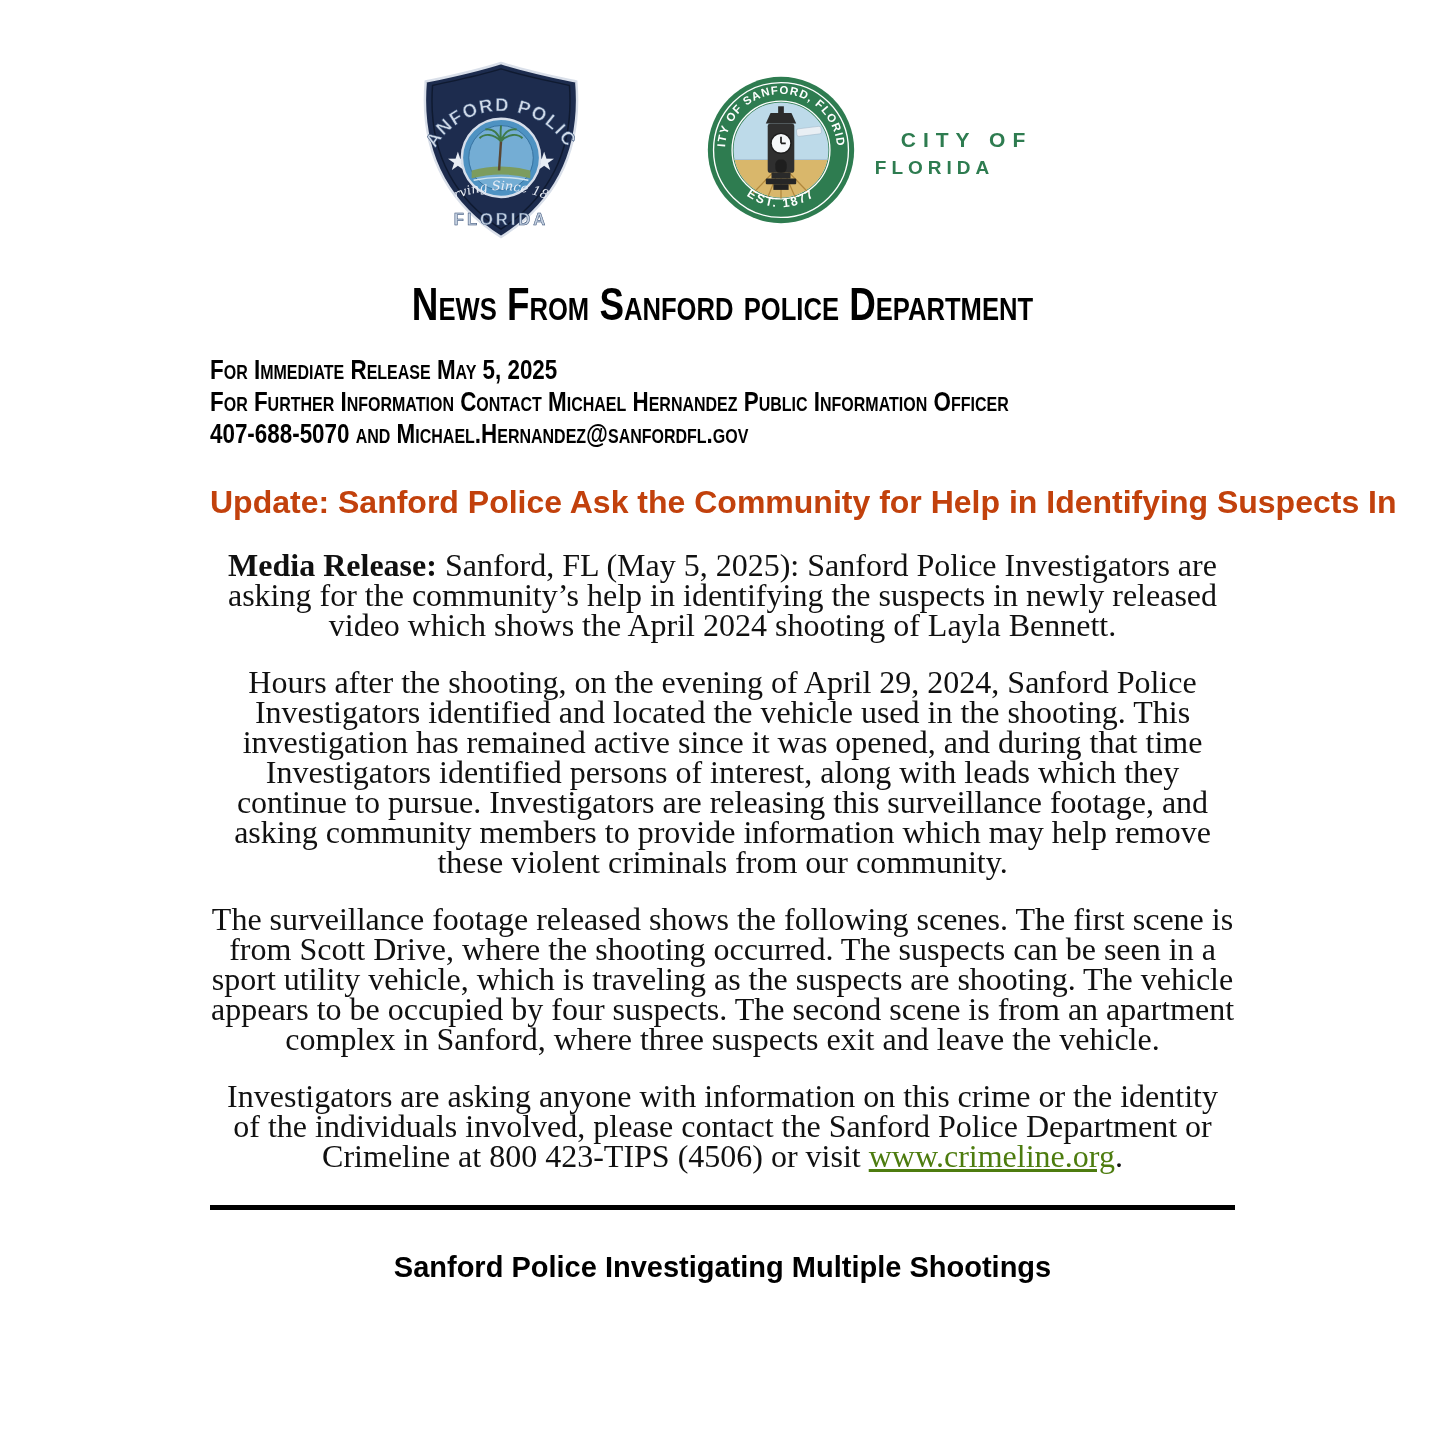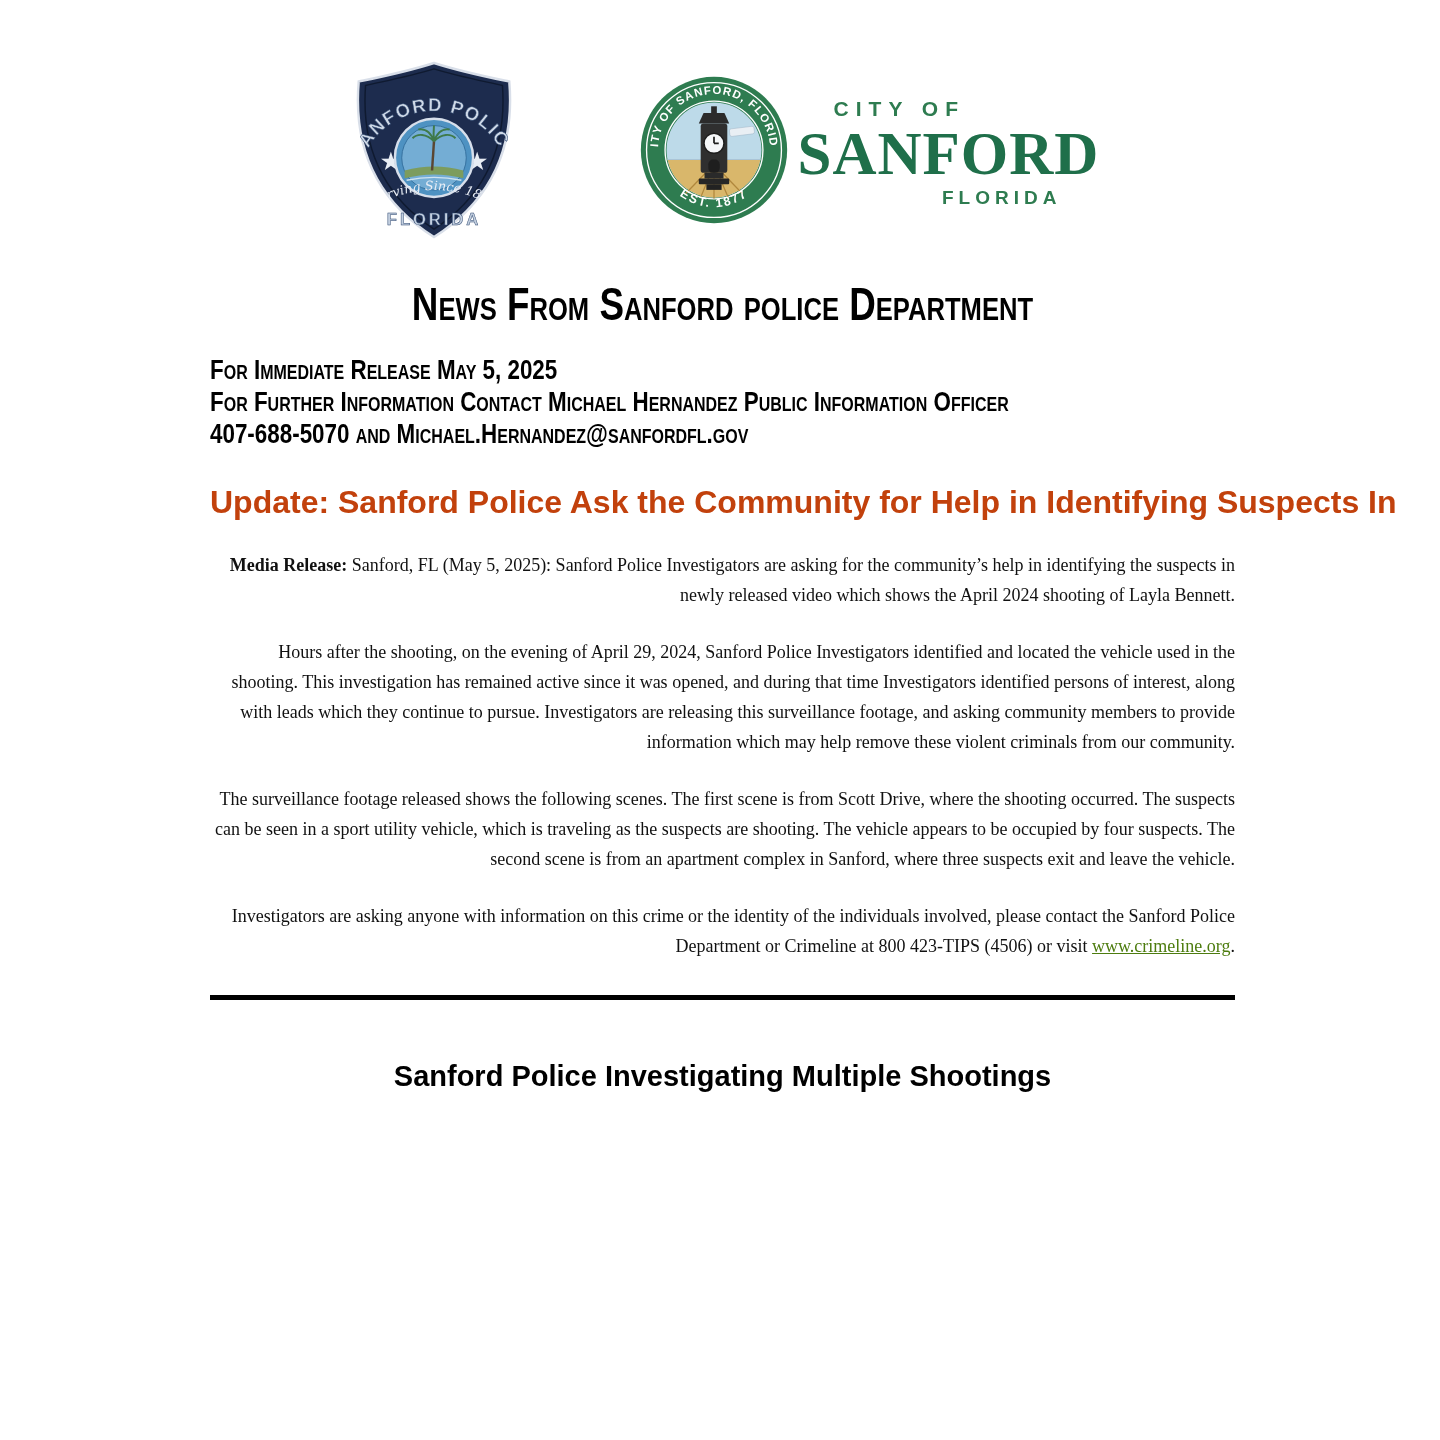--- a/index.html
+++ b/index.html
@@ -66,29 +66,29 @@
   .headline1 {
     font-family: "Liberation Sans", sans-serif;
     font-weight: 700; font-size: 32px; line-height: 36px;
     text-align: center; color: #c2410c; margin-bottom: 30px;
   }
   .headline1 div { white-space: nowrap; }
   .headline2 {
     font-family: "Liberation Sans", sans-serif;
     font-weight: 700; font-size: 29px; line-height: 36px;
     text-align: center; color: #000;
-    margin-top: 58px; margin-bottom: 34px; white-space: nowrap;
+    margin-top: 39px; margin-bottom: 34px; white-space: nowrap;
   }
 
   
   .body-para {
     font-family: "Liberation Serif", serif;
-    font-size: 18px; line-height: 30px;
+    font-size: 32px; line-height: 30px;
     color: #111; margin-bottom: 27px;
-    text-align: right;
+    text-align: center;
   }
   .body-para b { font-weight: 700; }
   .crimeline-link {
     color: #4d7c0f; text-decoration: underline; cursor: pointer;
   }
 
   .divider {
     border: none; height: 5px; background: #000;
     margin: 34px 0 0 0; width: 100%;
   }
@@ -156,21 +156,20 @@
         <text class="svg-sans" font-size="12" font-weight="700" letter-spacing="1.2" fill="#ffffff">
           <textPath href="#cs-top" startOffset="50%" text-anchor="middle">CITY OF SANFORD, FLORIDA</textPath>
         </text>
         <text class="svg-sans" font-size="13" font-weight="700" letter-spacing="2" fill="#ffffff">
           <textPath href="#cs-bot" startOffset="50%" text-anchor="middle">EST. 1877</textPath>
         </text>
       </svg>
 
       <div class="wordmark">
         <div class="wm-cityof">CITY OF</div>
-        <div class="wm-sanford">SANFORD</div>
         <div class="wm-florida">FLORIDA</div>
       </div>
     </div>
   </header>
 
   <h1 class="masthead">News From Sanford police Department</h1>
 
   <div class="release-info">
     <div class="ri-line">For Immediate Release May 5, 2025</div>
     <div class="ri-line">For Further Information Contact Michael Hernandez Public Information Officer</div>

